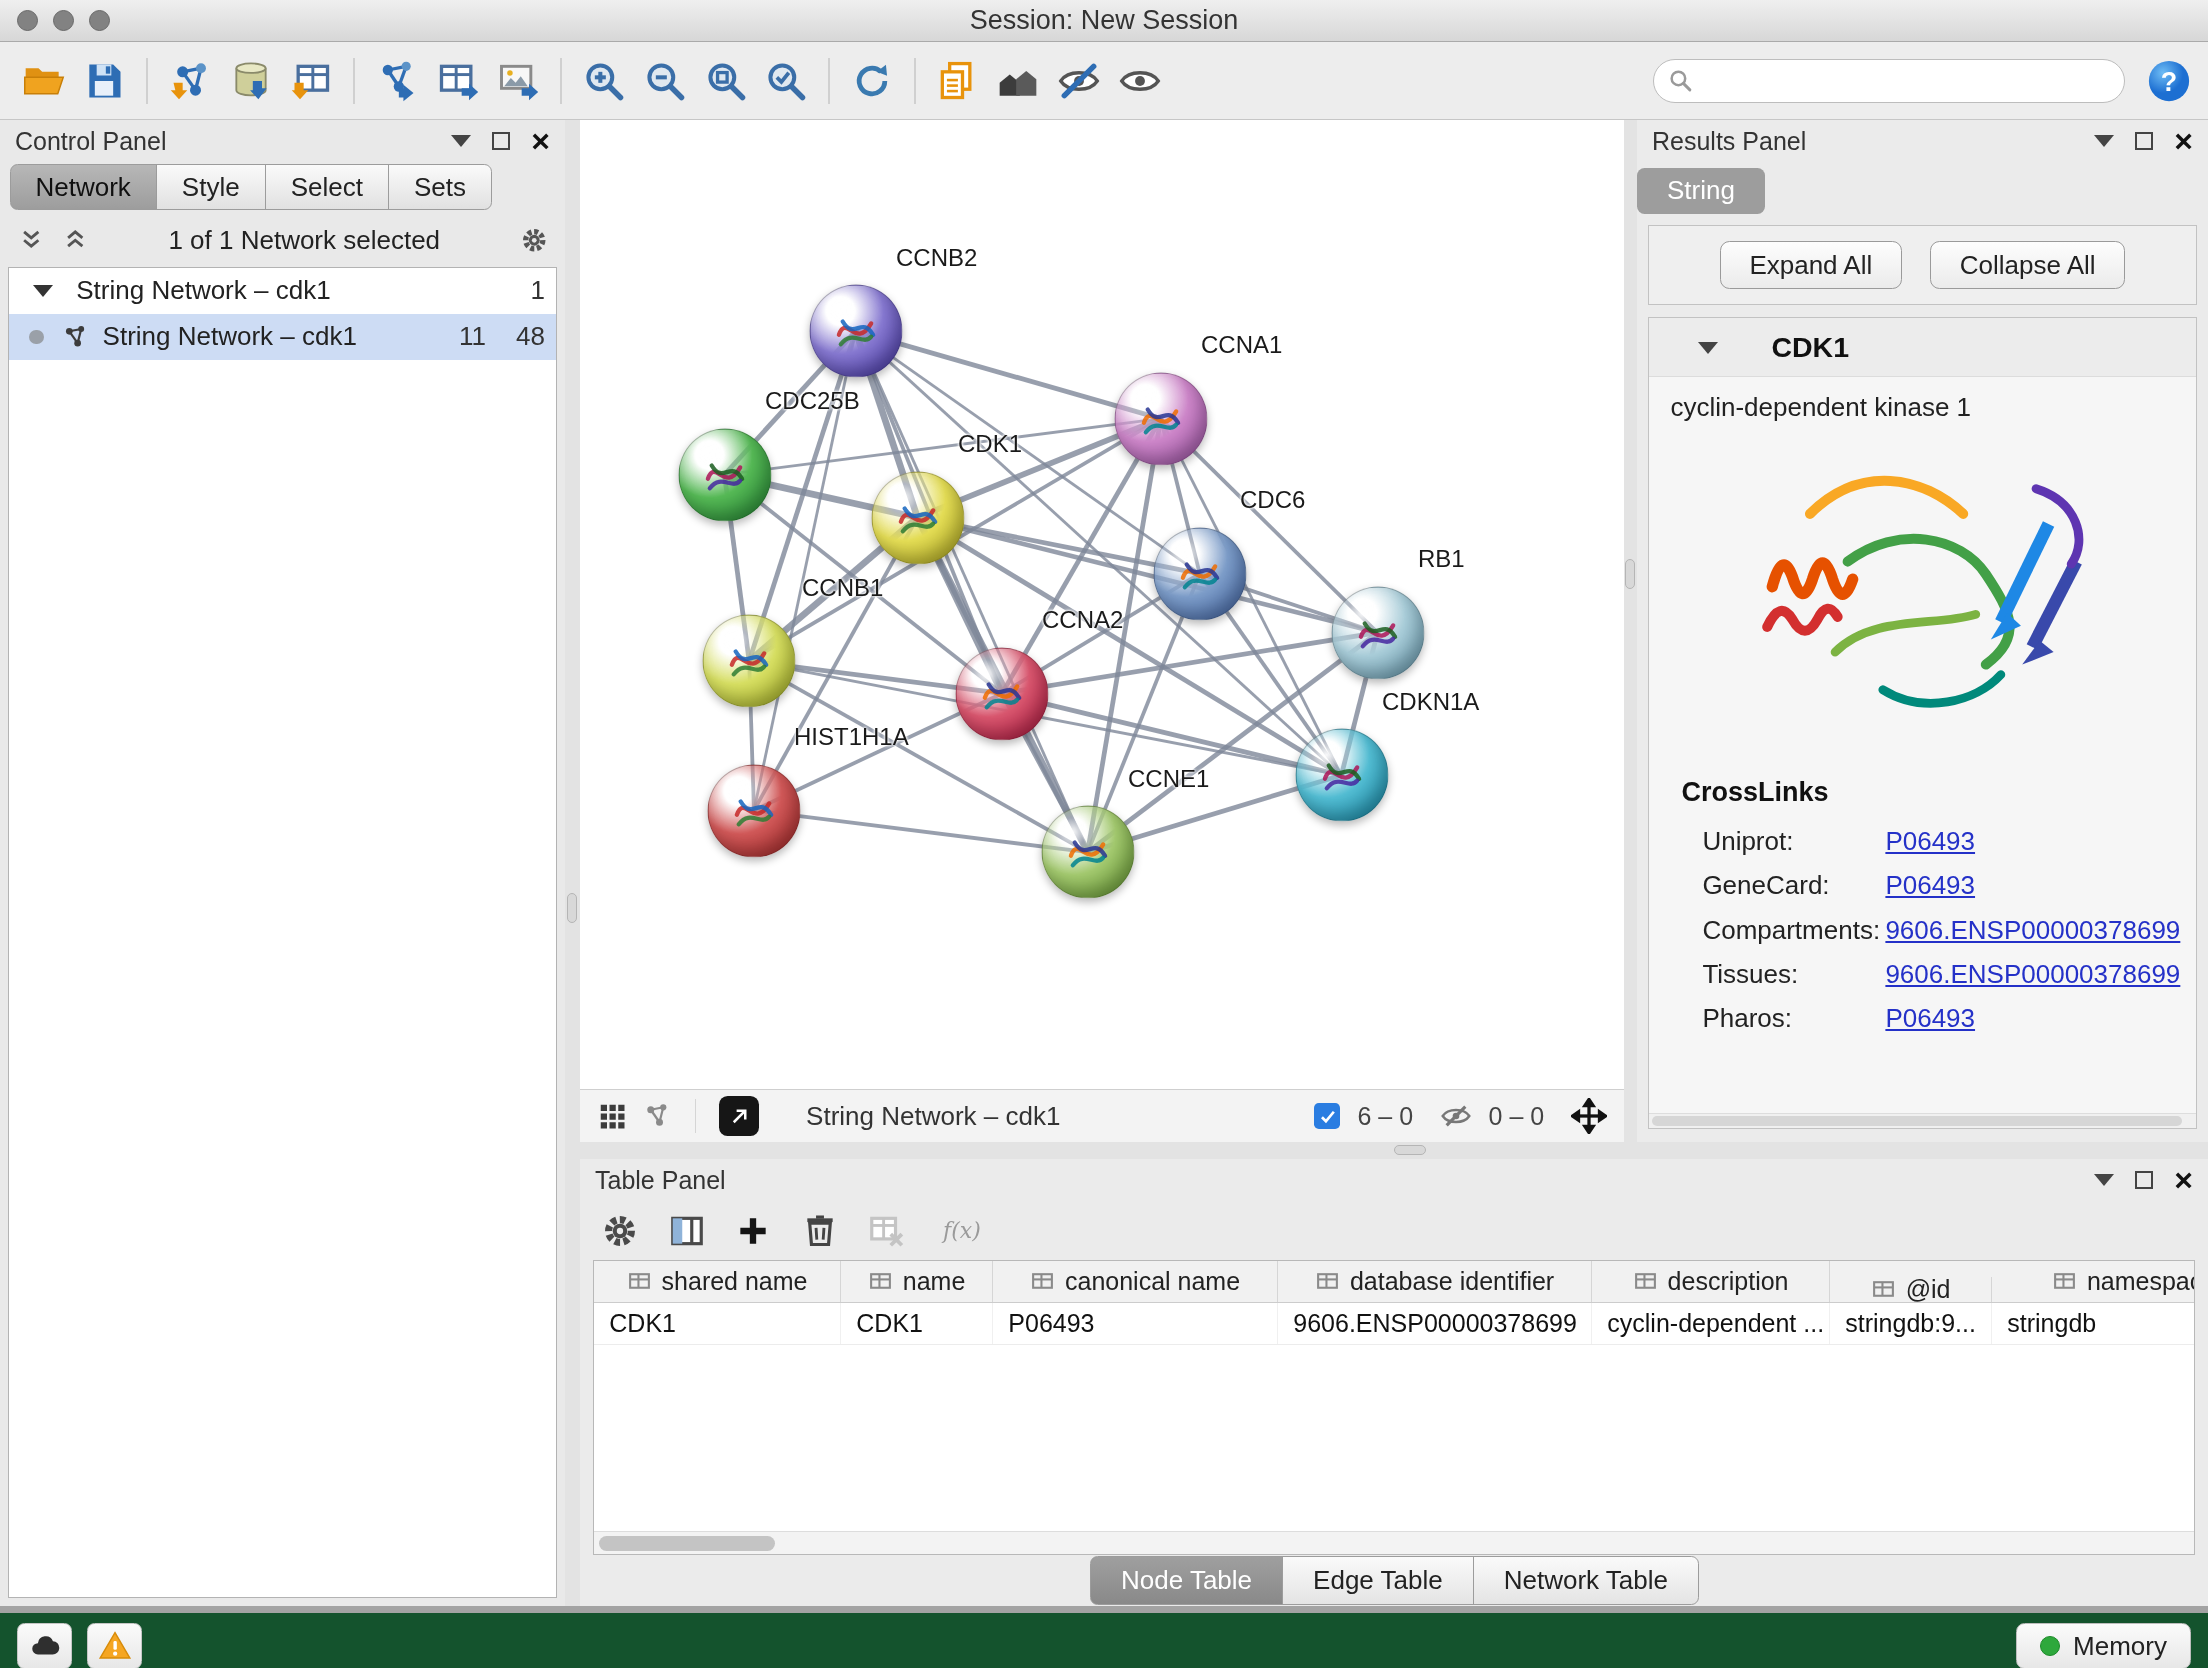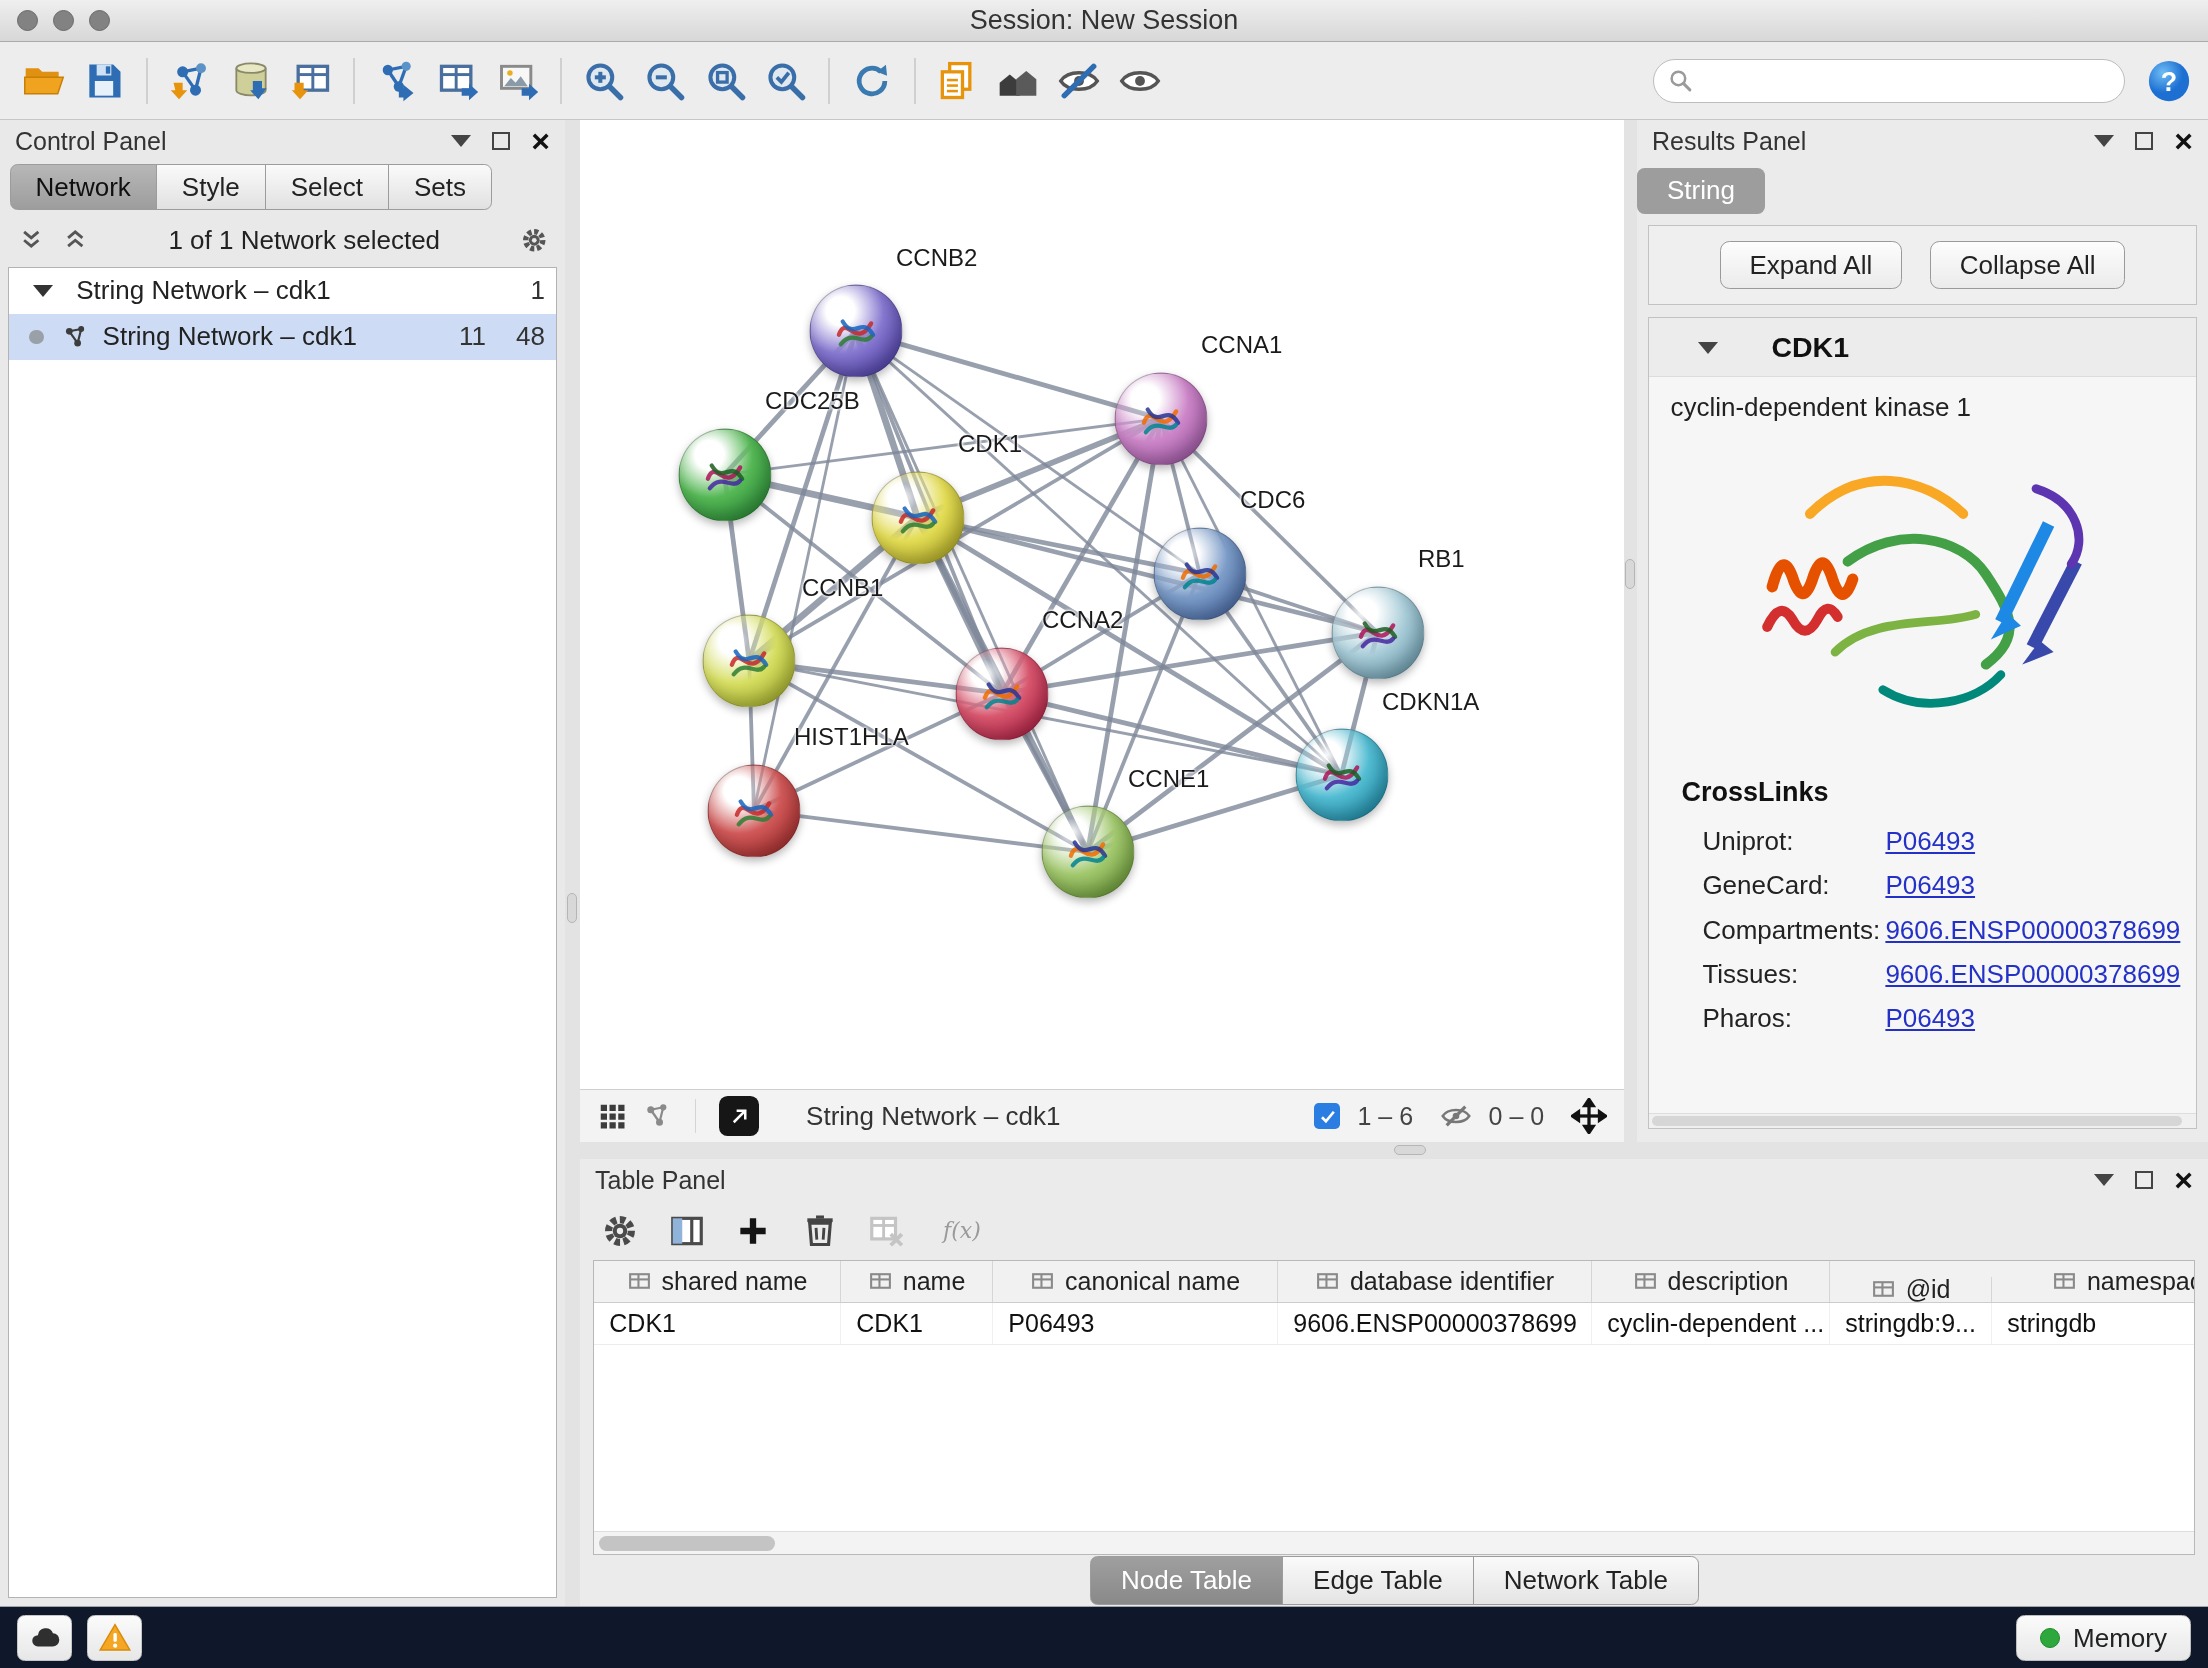--- a/index.html
+++ b/index.html
@@ -102,21 +102,21 @@
 .td{display:flex;align-items:center;padding-left:15px;border-right:1px solid #f0f0f0;font-size:25px;flex:0 0 auto;white-space:nowrap;overflow:hidden;color:#111}
 .t-fill{flex:1}
 .t-scrollx{height:23px;background:#f3f3f3;border-top:1px solid #ddd;position:relative;flex:0 0 auto}
 .t-scrollx .thumb{position:absolute;left:4.8px;top:3.8px;width:176px;height:15px;background:#c4c4c4;border-radius:7.6px}
 .tp-tabs{height:51px;display:flex;align-items:center;justify-content:center;flex:0 0 auto}
 .tbl-tab{padding:7.6px 30px;border:1px solid #9c9c9c;background:linear-gradient(#fafafa,#e4e4e4);font-size:26px;margin-right:-1px;color:#222}
 .tbl-tab:first-child{border-radius:7.6px 0 0 7.6px}
 .tbl-tab:last-child{border-radius:0 7.6px 7.6px 0}
 .tbl-tab.active{background:linear-gradient(#9f9f9f,#898989);color:#fff}
 
-.statusbar{height:63px;background:#0f172a;border-top:1px solid #a3a3a3;display:flex;align-items:center;padding:0 17px;gap:15px}
+.statusbar{height:63px;background:#14532d;border-top:7px solid #a3a3a3;display:flex;align-items:flex-end;padding:0 17px;gap:15px}
 .sb-btn{width:55px;height:46px;border:1.9px solid #c6c6c6;border-radius:7.6px;background:linear-gradient(#fbfbfb,#e7e7e7);display:flex;align-items:center;justify-content:center}
 .sb-btn svg{width:34px;height:34px}
 .memory-btn{margin-left:auto;height:46px;border:1.9px solid #bdbdbd;border-radius:8.6px;background:linear-gradient(#fbfbfb,#e7e7e7);display:flex;align-items:center;gap:13.3px;padding:0 23px;font-size:26px;color:#222}
 .mem-dot{width:20px;height:20px;border-radius:50%;background:#2ea83c;border:1px solid #1d8a2a}
 </style>
 </head>
 <body>
 
 <div class="titlebar">
   <div class="traffic">
@@ -530,21 +530,21 @@
                 <polyline points="9,6 18,6 18,15" fill="none" stroke="#fff" stroke-width="2.6"></polyline>
               </svg>
             </div>
           <div class="net-name">String Network – cdk1</div>
           <div class="ns-right">
             <div class="chk">
                 <svg width="19" height="19" viewBox="0 0 24 24">
                   <polyline points="5,13 10,18 20,6" fill="none" stroke="#fff" stroke-width="3.4"></polyline>
                 </svg>
               </div>
-            <div class="ns-count">1 – 6</div>
+            <div class="ns-count">6 – 0</div>
             <svg width="32" height="32" viewBox="0 0 24 24">
                 <path d="M2 12c4-6 16-6 20 0-4 6-16 6-20 0z" fill="none" stroke="#777" stroke-width="1.8"></path>
                 <circle cx="12" cy="12" r="2.5" fill="#777"></circle>
                 <line x1="5" y1="19" x2="19" y2="5" stroke="#777" stroke-width="2.4"></line>
               </svg>
             <div class="ns-count">0 – 0</div>
             <svg width="36" height="36" viewBox="0 0 24 24">
                 <g stroke="#111" stroke-width="2.2" fill="#111">
                   <line x1="12" y1="4" x2="12" y2="20"></line>
                   <line x1="4" y1="12" x2="20" y2="12"></line>

